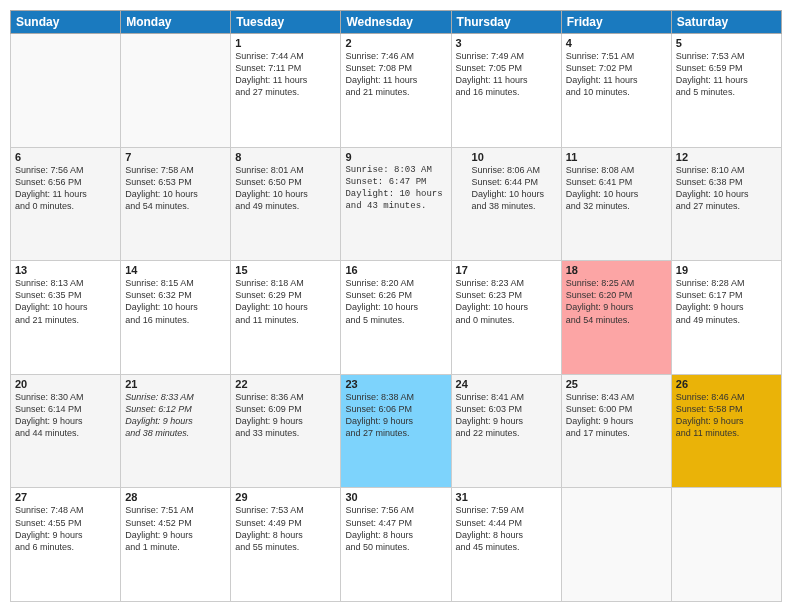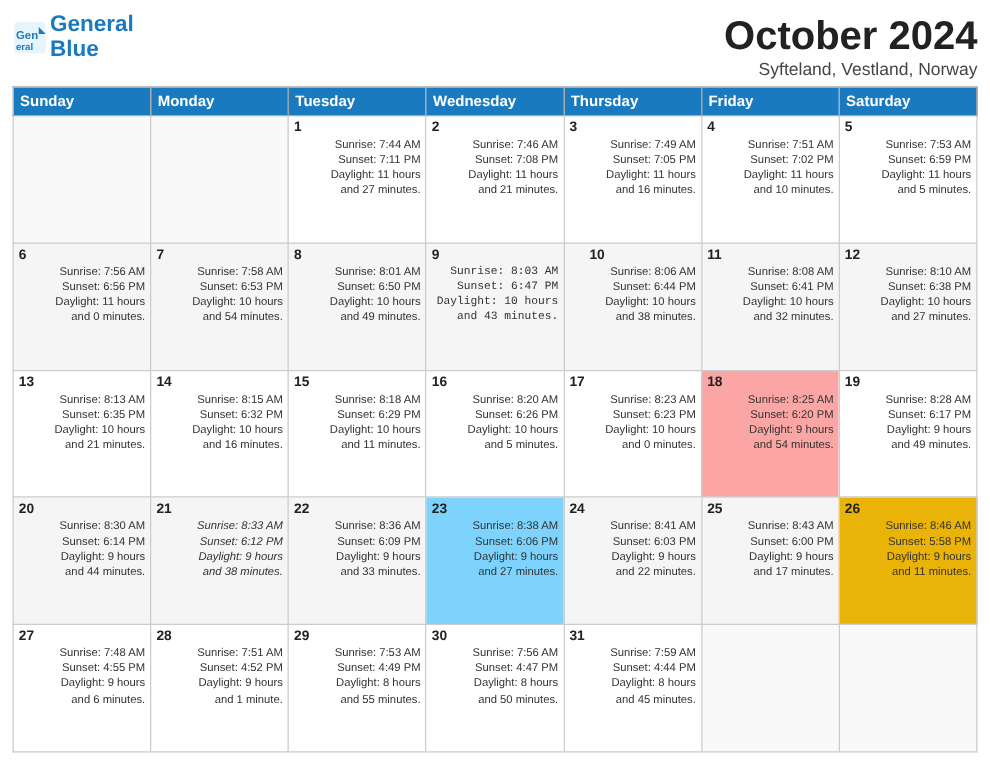--- a/index.html
+++ b/index.html
@@ -81,54 +81,35 @@
     .day-num {
       font-size: 11px;
       font-weight: bold;
       display: block;
       margin-bottom: 1px;
     }
     .day-info {
       font-size: 9px;
       line-height: 1.35;
       color: #333;
-      text-align: right;
     }
     tr:nth-child(even) td {
       background-color: #f5f5f5;
     }
     tr:nth-child(odd) td {
       background-color: #fff;
     }
     .calendar thead tr th {
       background-color: #1a7abf !important;
     }
   </style>
 </head>
 <body>
 
 <div class="page">
-  <div class="header">
-    <div class="logo">
-      <svg class="logo-icon" viewBox="0 0 40 40">
-        <rect x="2" y="2" width="36" height="36" rx="4" fill="#e8f4fc"></rect>
-        <text x="4" y="22" font-size="13" font-weight="bold" fill="#1a7abf" font-family="Arial">Gen</text>
-        <text x="4" y="34" font-size="11" font-weight="bold" fill="#1a7abf" font-family="Arial">eral</text>
-        <polygon points="30,8 38,16 30,16" fill="#1a7abf"></polygon>
-      </svg>
-      <div class="logo-text">
-        <div><span>General</span></div>
-        <div><span style="color:#1a7abf;">Blue</span></div>
-      </div>
-    </div>
-    <div class="title-area">
-      <div class="main-title">October 2024</div>
-      <div class="subtitle">Syfteland, Vestland, Norway</div>
-    </div>
-  </div>
 
   <table class="calendar">
     <thead>
       <tr>
       <th>Sunday</th>
           <th>Monday</th>
           <th>Tuesday</th>
           <th>Wednesday</th>
           <th>Thursday</th>
           <th>Friday</th>

